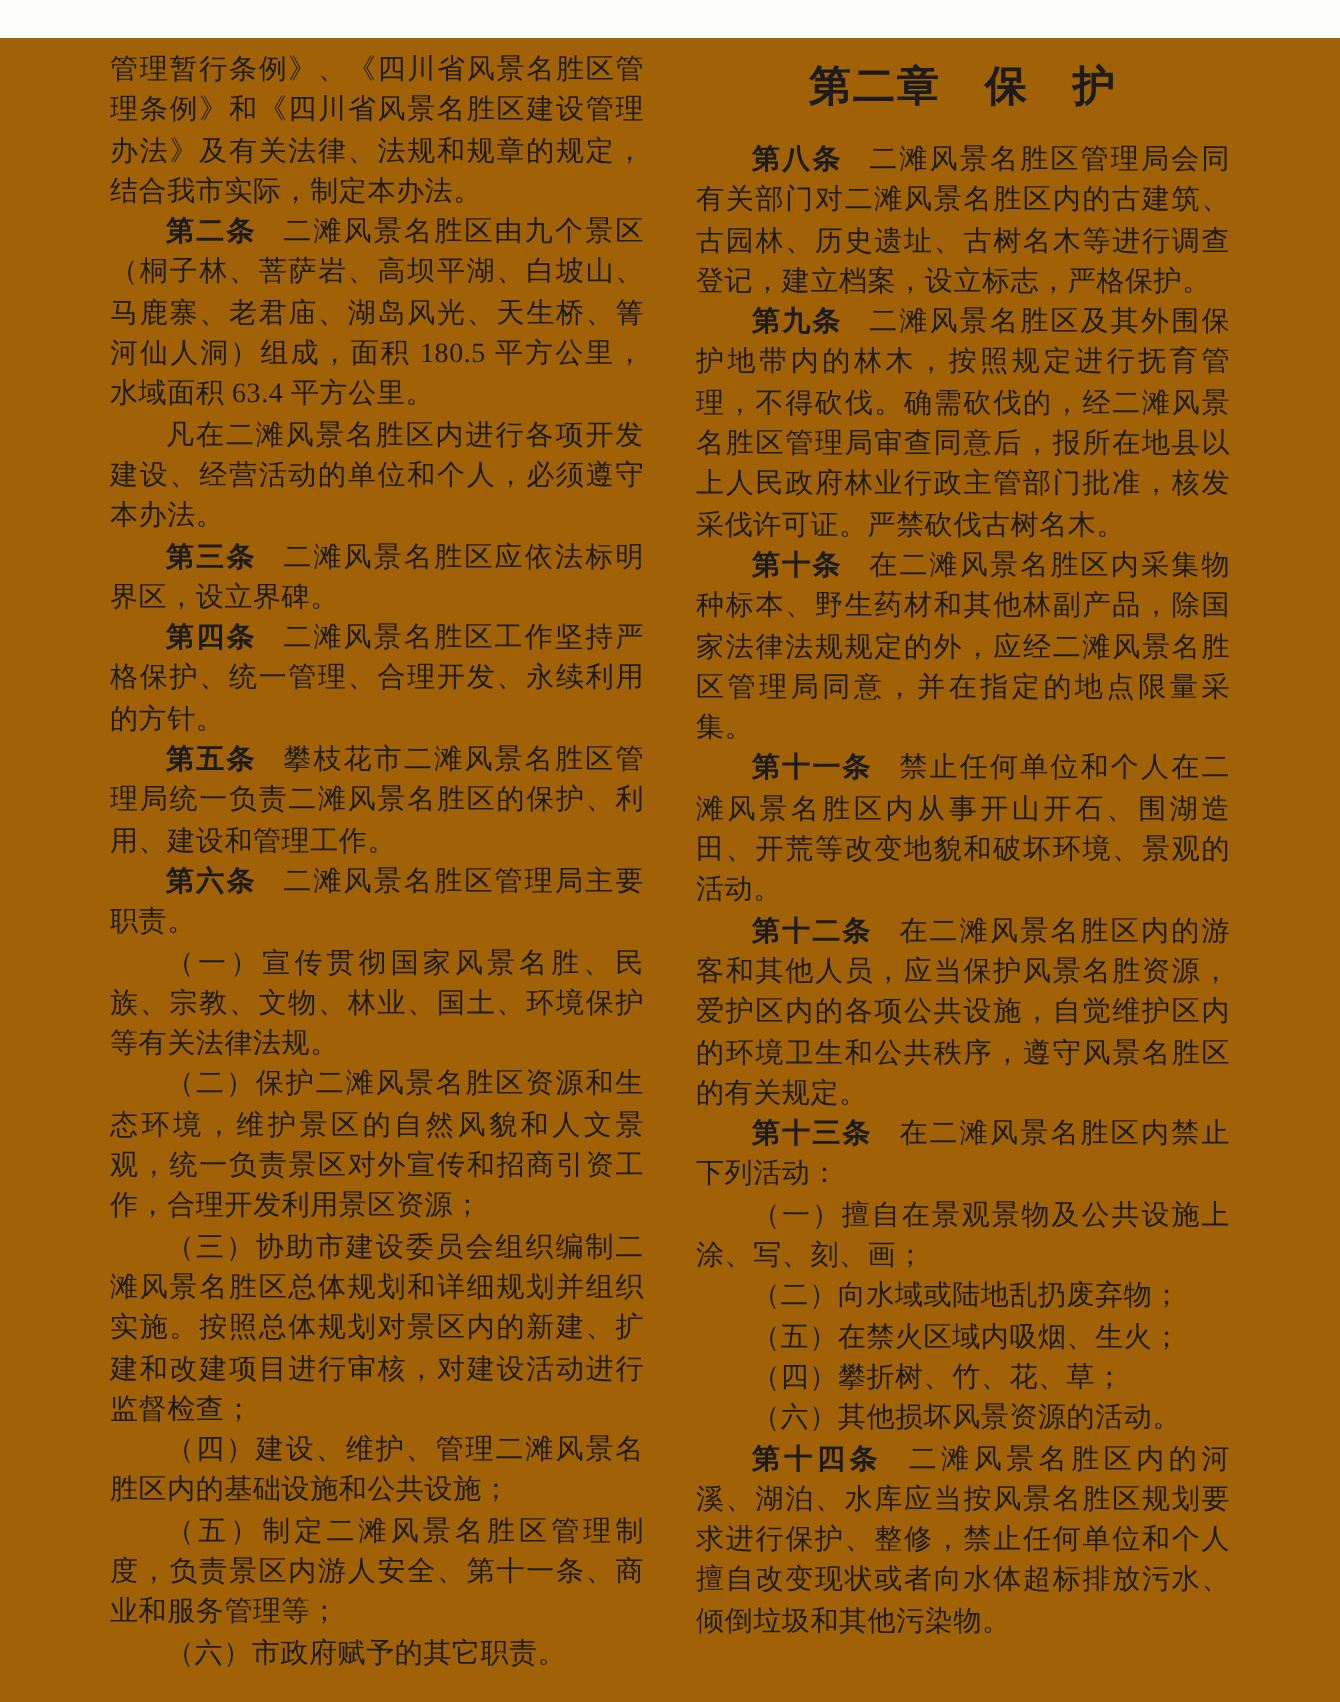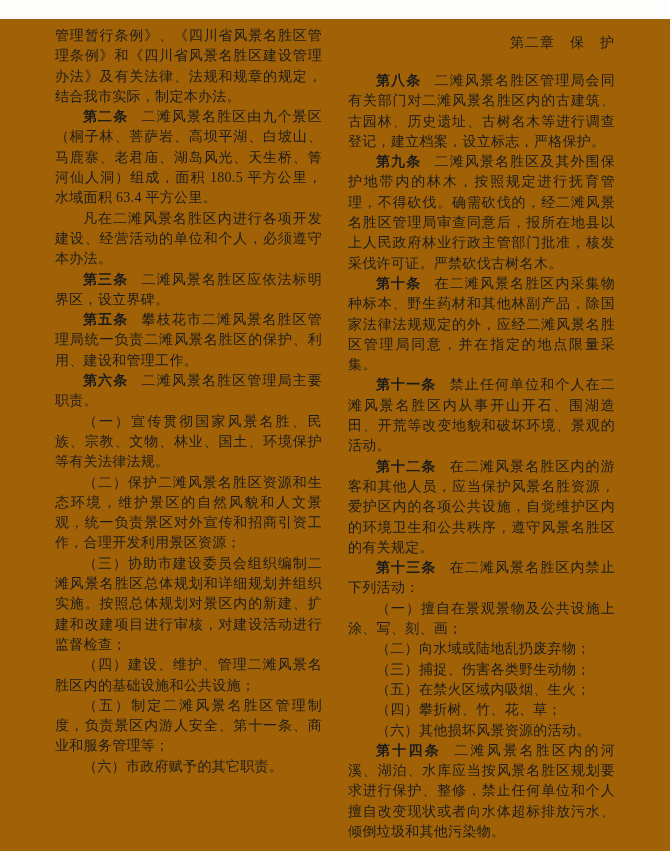--- a/index.html
+++ b/index.html
@@ -35,54 +35,54 @@
   }
   .para.no-indent {
     text-indent: 0;
   }
   .lead {
     font-weight: bold;
     margin-right: 0.95em;
   }
   .chapter-heading {
     margin: 4px 0 15px 0;
-    font-size: 14px;
-    font-weight: normal;
-    text-align: right;
+    font-size: 21px;
+    font-weight: bold;
+    text-align: center;
     letter-spacing: 1px;
     line-height: 26px;
   }
 </style>
 </head>
 <body style="background: rgb(253, 253, 252);">
 
 <div class="page" style="background: #a16207; color: rgb(28, 28, 28); margin-top: 19px;">
   <div class="column" id="left-col">
       <p class="para no-indent">管理暂行条例》、《四川省风景名胜区管理条例》和《四川省风景名胜区建设管理办法》及有关法律、法规和规章的规定，结合我市实际，制定本办法。</p>
       <p class="para"><span class="lead">第二条</span>二滩风景名胜区由九个景区（桐子林、菩萨岩、高坝平湖、白坡山、马鹿寨、老君庙、湖岛风光、天生桥、箐河仙人洞）组成，面积 180.5 平方公里，水域面积 63.4 平方公里。</p>
       <p class="para">凡在二滩风景名胜区内进行各项开发建设、经营活动的单位和个人，必须遵守本办法。</p>
       <p class="para"><span class="lead">第三条</span>二滩风景名胜区应依法标明界区，设立界碑。</p>
+      <p class="para"><span class="lead">第四条</span>二滩风景名胜区工作坚持严格保护、统一管理、合理开发、永续利用的方针。</p>
       <p class="para"><span class="lead">第五条</span>攀枝花市二滩风景名胜区管理局统一负责二滩风景名胜区的保护、利用、建设和管理工作。</p>
       <p class="para"><span class="lead">第六条</span>二滩风景名胜区管理局主要职责。</p>
       <p class="para">（一）宣传贯彻国家风景名胜、民族、宗教、文物、林业、国土、环境保护等有关法律法规。</p>
       <p class="para">（二）保护二滩风景名胜区资源和生态环境，维护景区的自然风貌和人文景观，统一负责景区对外宣传和招商引资工作，合理开发利用景区资源；</p>
       <p class="para">（三）协助市建设委员会组织编制二滩风景名胜区总体规划和详细规划并组织实施。按照总体规划对景区内的新建、扩建和改建项目进行审核，对建设活动进行监督检查；</p>
       <p class="para">（四）建设、维护、管理二滩风景名胜区内的基础设施和公共设施；</p>
       <p class="para">（五）制定二滩风景名胜区管理制度，负责景区内游人安全、第十一条、商业和服务管理等；</p>
       <p class="para">（六）市政府赋予的其它职责。</p>
     </div>
   <div class="column" id="right-col">
     <h2 class="chapter-heading">第二章　保　护</h2>
       <p class="para"><span class="lead">第八条</span>二滩风景名胜区管理局会同有关部门对二滩风景名胜区内的古建筑、古园林、历史遗址、古树名木等进行调查登记，建立档案，设立标志，严格保护。</p>
       <p class="para"><span class="lead">第九条</span>二滩风景名胜区及其外围保护地带内的林木，按照规定进行抚育管理，不得砍伐。确需砍伐的，经二滩风景名胜区管理局审查同意后，报所在地县以上人民政府林业行政主管部门批准，核发采伐许可证。严禁砍伐古树名木。</p>
       <p class="para"><span class="lead">第十条</span>在二滩风景名胜区内采集物种标本、野生药材和其他林副产品，除国家法律法规规定的外，应经二滩风景名胜区管理局同意，并在指定的地点限量采集。</p>
       <p class="para"><span class="lead">第十一条</span>禁止任何单位和个人在二滩风景名胜区内从事开山开石、围湖造田、开荒等改变地貌和破坏环境、景观的活动。</p>
       <p class="para"><span class="lead">第十二条</span>在二滩风景名胜区内的游客和其他人员，应当保护风景名胜资源，爱护区内的各项公共设施，自觉维护区内的环境卫生和公共秩序，遵守风景名胜区的有关规定。</p>
       <p class="para"><span class="lead">第十三条</span>在二滩风景名胜区内禁止下列活动：</p>
       <p class="para">（一）擅自在景观景物及公共设施上涂、写、刻、画；</p>
       <p class="para">（二）向水域或陆地乱扔废弃物；</p>
-      <p class="para">（三）捕捉、伤害各类野生动物；</p>
       <p class="para">（五）在禁火区域内吸烟、生火；</p>
       <p class="para">（四）攀折树、竹、花、草；</p>
       <p class="para">（六）其他损坏风景资源的活动。</p>
       <p class="para"><span class="lead">第十四条</span>二滩风景名胜区内的河溪、湖泊、水库应当按风景名胜区规划要求进行保护、整修，禁止任何单位和个人擅自改变现状或者向水体超标排放污水、倾倒垃圾和其他污染物。</p>
     </div>
 </div>
 
 </body></html>

